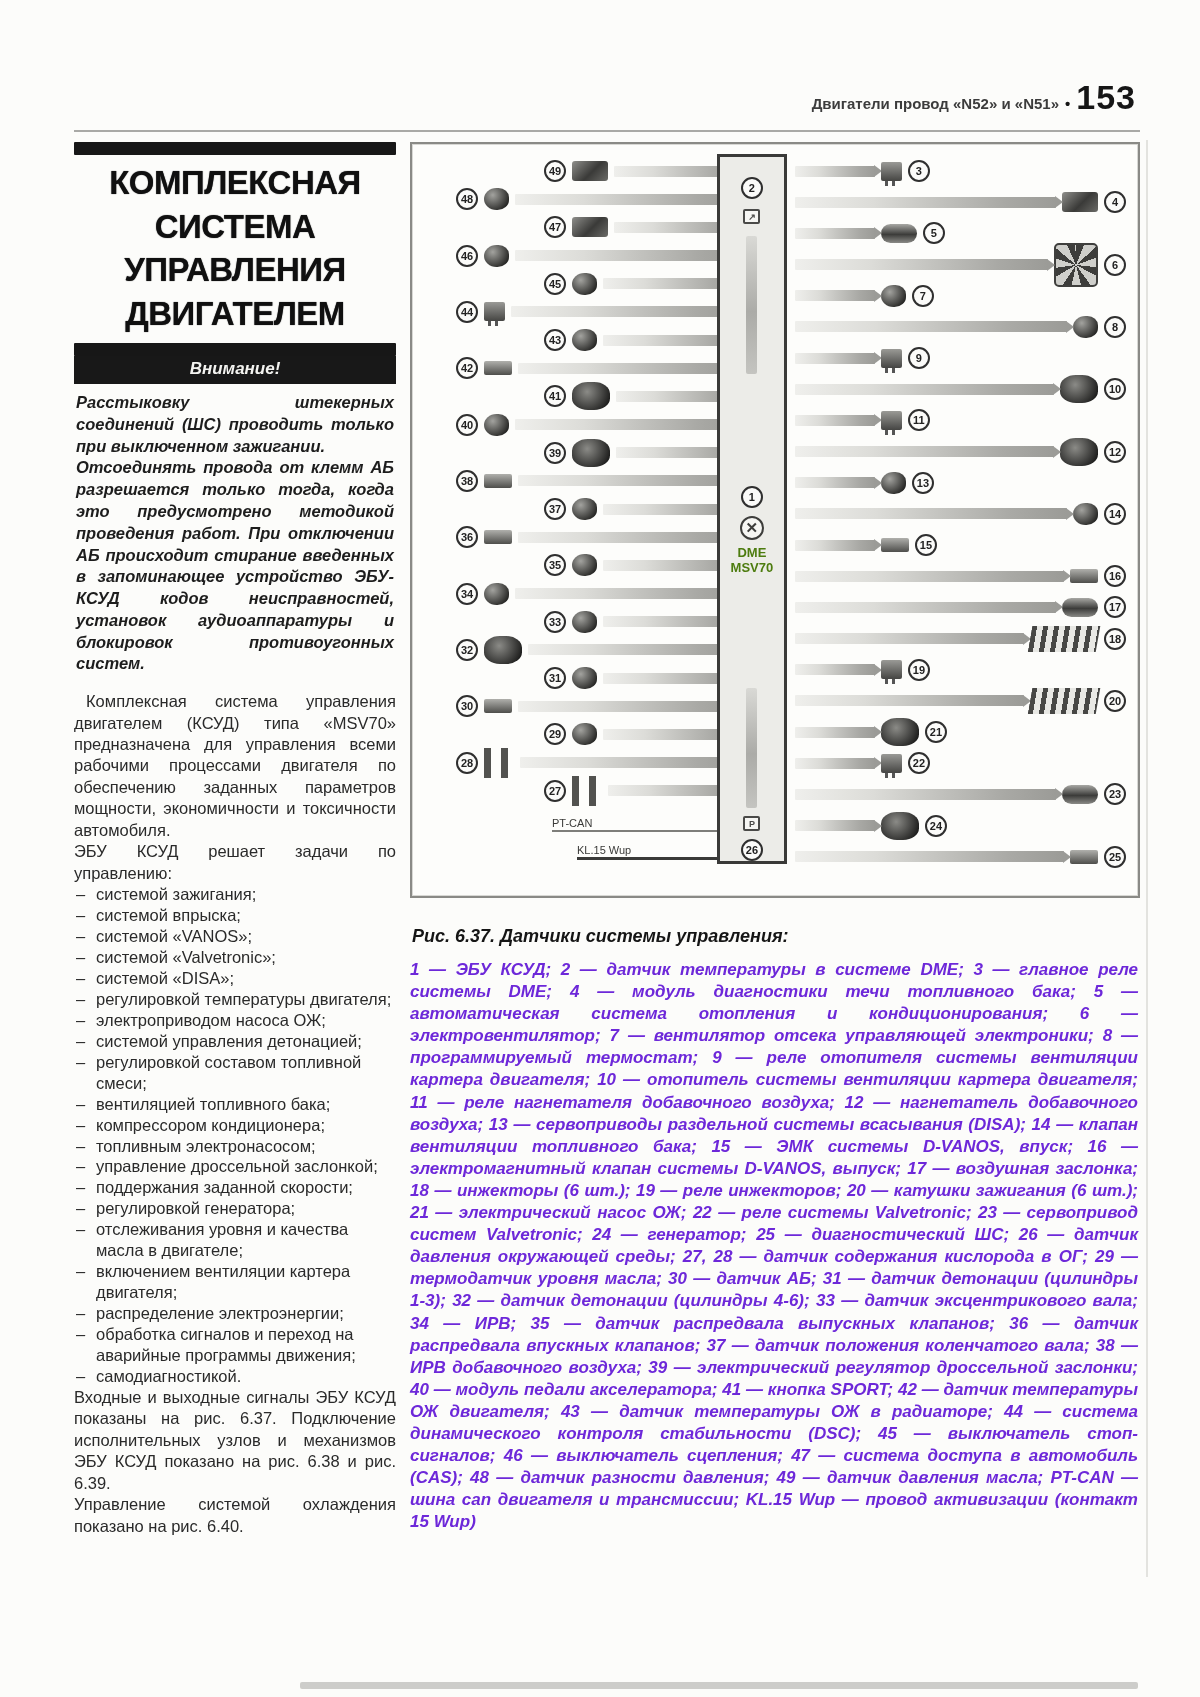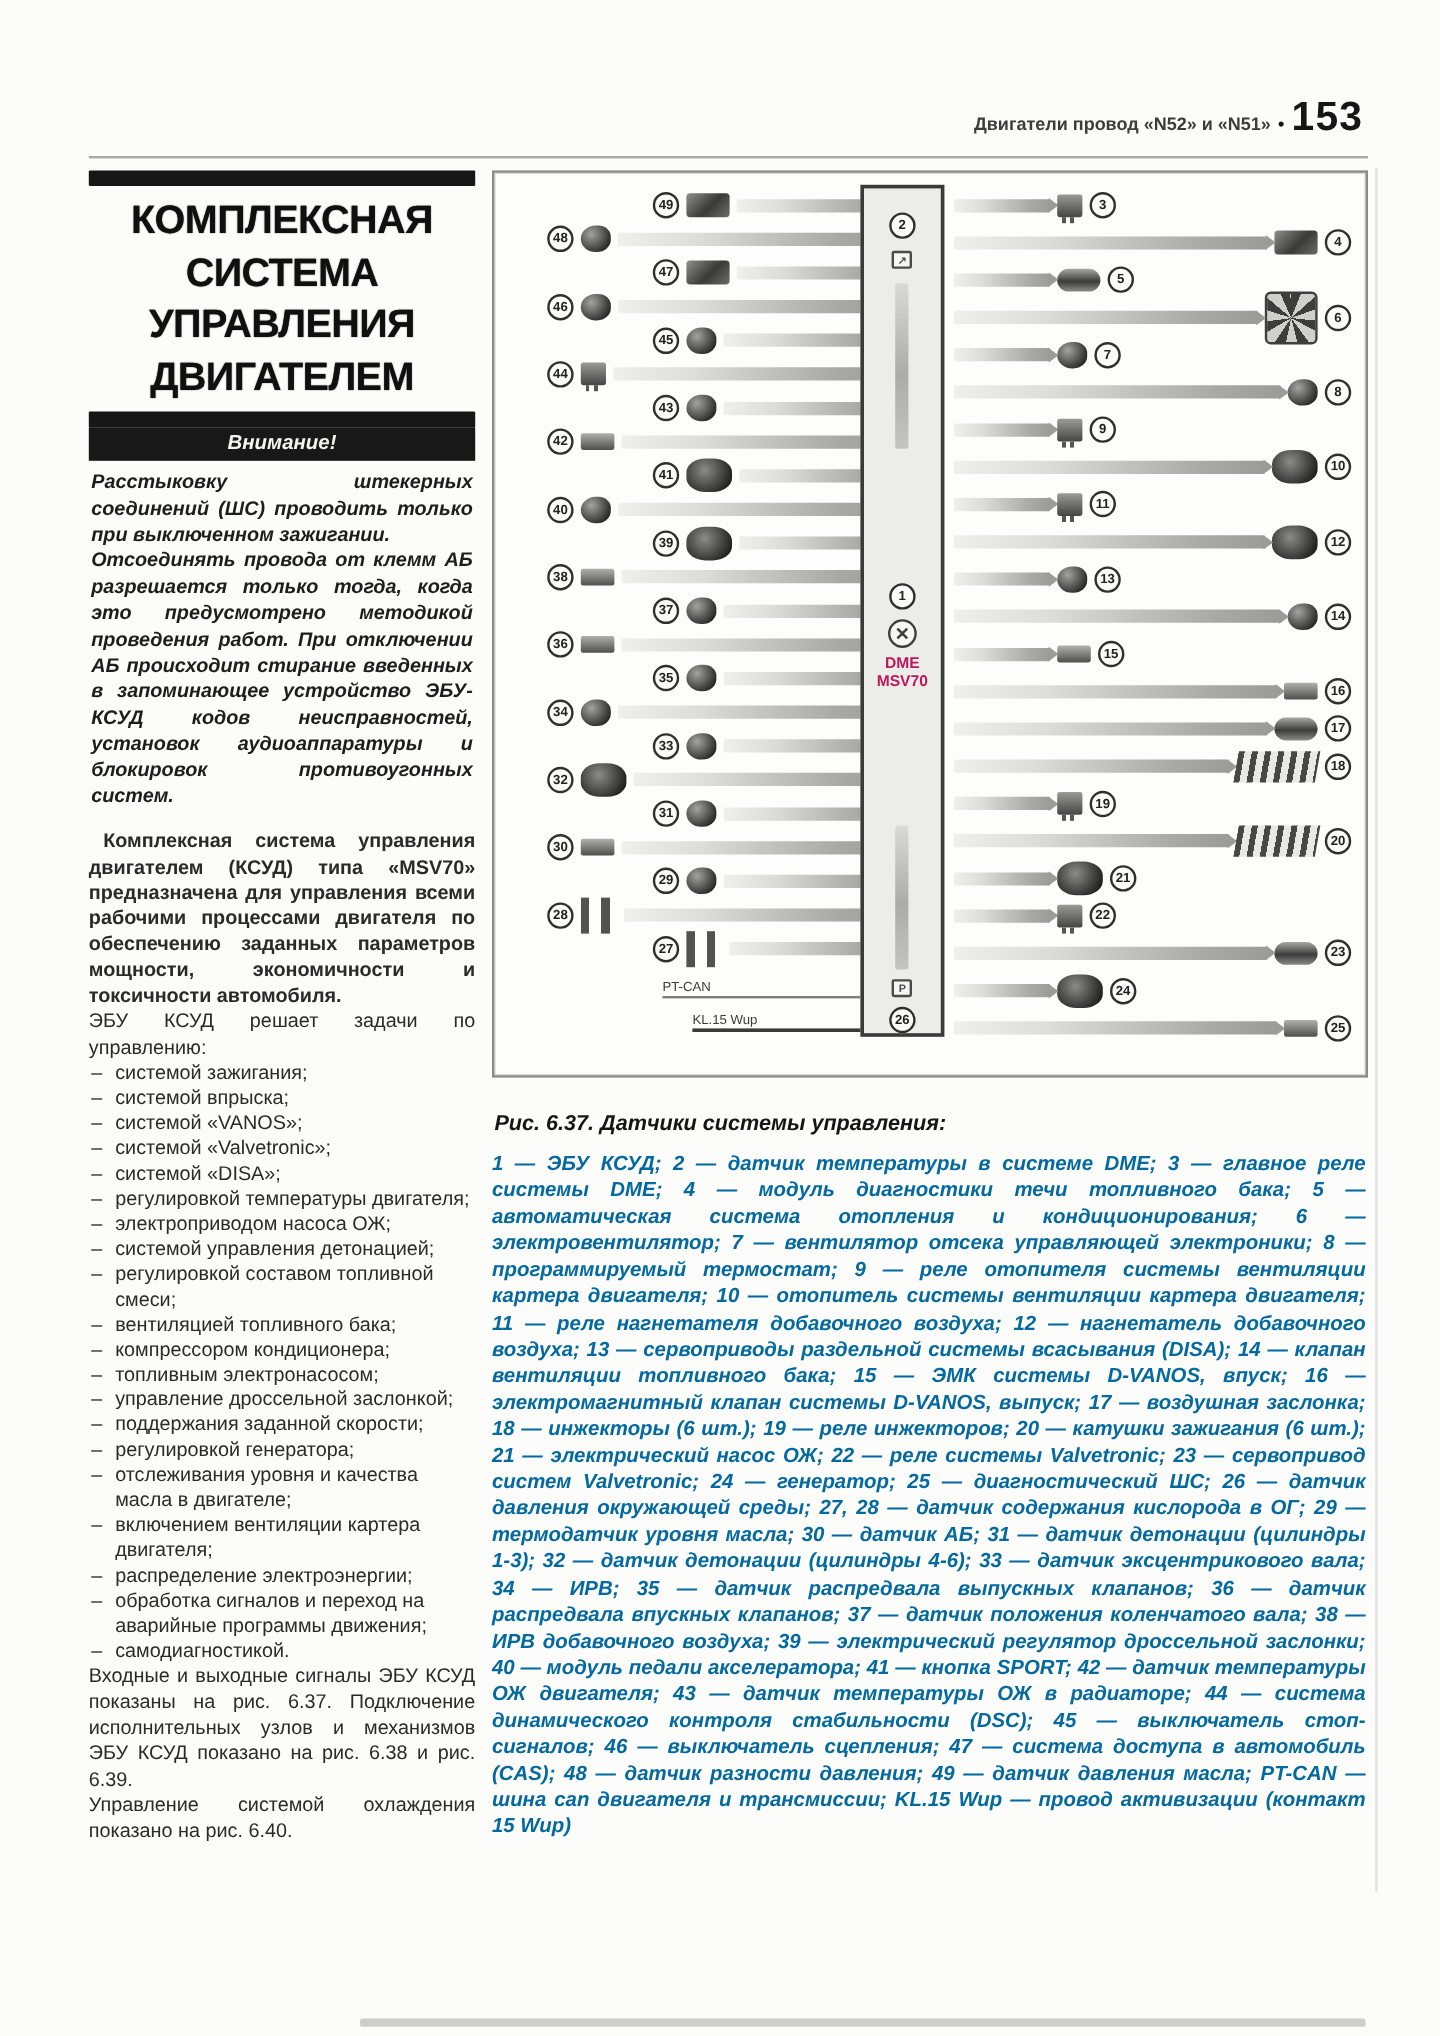--- a/index.html
+++ b/index.html
@@ -29,21 +29,21 @@
   
   .warn{ }
   .warn-hd{ background:#181818; color:#f3f3f0; text-align:center;
             font-style:italic; font-weight:bold; font-size:17px; padding:3px 0 5px; }
   .warn-bd{ padding:8px 2px 0 2px; }
   .warn-bd p{ font-weight:bold; font-style:italic; font-size:16.5px; line-height:1.32;
               text-align:justify; color:#1d1d1d; }
   
   .body-txt{ margin-top:16px; }
   .body-txt p{ font-size:16.5px; line-height:1.3; text-align:justify; color:#2a2a2a; }
-  .body-txt p.ind{ text-indent:12px;font-weight:bold; }
+  .body-txt p.ind{ text-indent:12px; }
   ul.tasks{ list-style:none; }
   ul.tasks li{ font-size:16.5px; line-height:1.27; color:#2a2a2a;
                padding-left:22px; position:relative; text-align:left; }
   ul.tasks li::before{ content:"–"; position:absolute; left:2px; top:0; }
 
   
   .figbox{ position:relative; height:756px; border:2px solid #8a8a86;
            background:#fdfdfb; box-shadow:inset 0 0 0 1px #d8d8d4; }
   .diag-left{ position:absolute; left:12px; top:14px; bottom:92px;
               width:calc(42% - 18px);
@@ -96,38 +96,38 @@
   .ic-sq{ width:17px; height:15px; border:2px solid #4a4a48; border-radius:2px; margin-top:10px;
           display:flex; align-items:center; justify-content:center;
           font-size:9px; font-weight:bold; color:#4a4a48; background:#f6f6f3; }
   .vbar{ width:11px; height:138px; margin-top:12px; border-radius:2px;
          background:linear-gradient(#d9d9d5,#ababa7 55%,#c4c4c0); }
   .dme .grow{ flex:1; }
   .ic-x{ width:24px; height:24px; border:2px solid #3d3d3b; border-radius:50%; margin-top:8px;
          position:relative; background:#f6f6f3; display:flex; align-items:center; justify-content:center;
          font-size:15px; font-weight:bold; color:#3d3d3b; }
   .dme-name{ margin-top:6px; text-align:center; font-weight:bold; font-size:13px;
-             line-height:1.15; color:#be185d; }
+             line-height:1.15; color:#4d7c0f; }
   .vbar2{ width:11px; height:120px; border-radius:2px;
           background:linear-gradient(#d9d9d5,#ababa7 55%,#c4c4c0); }
   .dme .b-bot{ margin:8px 0 8px; }
 
   
   .bus{ position:absolute; left:140px; }
   .bus .lbl{ font-size:11px; color:#3a3a38; text-align:left;
              margin-bottom:1px; }
   .bus .ln{ height:0; border-bottom:2.5px solid #7e7e7a; }
   .bus.b1{ bottom:64px; width:calc(42% - 140px); }
   .bus.b2{ bottom:36px; left:165px; width:calc(42% - 165px); }
   .bus.b2 .ln{ border-bottom:3px solid #3a3a38; }
 
   
   .caption{ margin:28px 2px 12px; font-weight:bold; font-style:italic; font-size:18px; color:#151515; }
   .legend{ font-weight:bold; font-style:italic; font-size:17px; line-height:1.3;
-           text-align:justify; color:#0369a1; padding-right:2px; }
+           text-align:justify; color:#6d28d9; padding-right:2px; }
 
   
   .scan-bar{ position:absolute; left:300px; right:62px; bottom:8px; height:7px;
              background:#bdbdb9; opacity:.75; border-radius:2px; }
   .edge{ position:absolute; top:140px; bottom:120px; right:52px; width:2px; background:#e3e3df; }
 </style>
 </head>
 <body>
 
 <div class="page">

